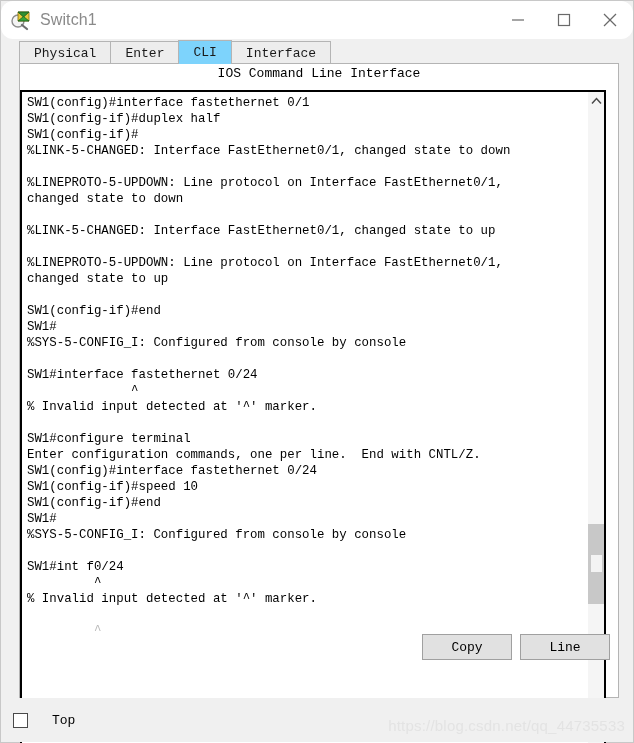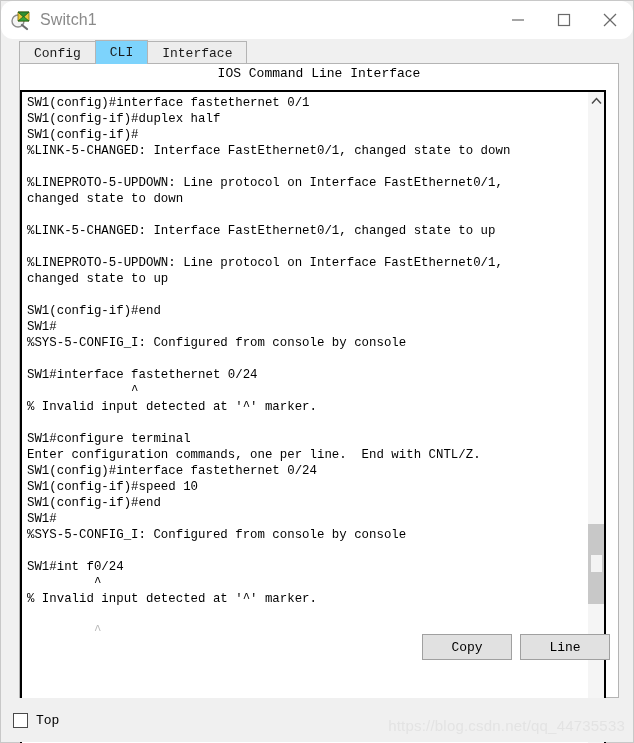--- a/index.html
+++ b/index.html
@@ -218,20 +218,21 @@
   
   .footer {
     flex: 0 0 auto;
     height: 44px;
     background: #f0f0f0;
     position: relative;
     display: flex;
     align-items: center;
     padding-left: 12px;
     box-sizing: border-box;
+    gap: 16px;
   }
   .chk {
     width: 15px;
     height: 15px;
     border: 1px solid #4a4a4a;
     background: #ffffff;
     box-sizing: border-box;
     flex: 0 0 auto;
   }
   .chk-label {
@@ -282,21 +283,22 @@
       <div class="winbtn">
         <svg width="16" height="16" viewBox="0 0 16 16" aria-hidden="true">
           <line x1="2" y1="2" x2="14" y2="14" stroke="#6a6a6a" stroke-width="1.3"></line>
           <line x1="14" y1="2" x2="2" y2="14" stroke="#6a6a6a" stroke-width="1.3"></line>
         </svg>
       </div>
     </div>
   </div>
 
   <div class="tabstrip">
-    <div class="tab">Config</div>
+    <div class="tab">Physical</div>
+    <div class="tab">Enter</div>
     <div class="tab active">CLI</div>
     <div class="tab">Interface</div>
   </div>
 
   <div class="panel">
 
     <div class="panel-title">IOS Command Line Interface</div>
 
     <div class="term-wrap">
       <div class="term" id="terminal-output"><div class="line">SW1(config)#interface fastethernet 0/1</div><div class="line">SW1(config-if)#duplex half</div><div class="line">SW1(config-if)#</div><div class="line">%LINK-5-CHANGED: Interface FastEthernet0/1, changed state to down</div><div class="line">&nbsp;</div><div class="line">%LINEPROTO-5-UPDOWN: Line protocol on Interface FastEthernet0/1,</div><div class="line">changed state to down</div><div class="line">&nbsp;</div><div class="line">%LINK-5-CHANGED: Interface FastEthernet0/1, changed state to up</div><div class="line">&nbsp;</div><div class="line">%LINEPROTO-5-UPDOWN: Line protocol on Interface FastEthernet0/1,</div><div class="line">changed state to up</div><div class="line">&nbsp;</div><div class="line">SW1(config-if)#end</div><div class="line">SW1#</div><div class="line">%SYS-5-CONFIG_I: Configured from console by console</div><div class="line">&nbsp;</div><div class="line">SW1#interface fastethernet 0/24</div><div class="line">              ^</div><div class="line">% Invalid input detected at '^' marker.</div><div class="line">&nbsp;</div><div class="line">SW1#configure terminal</div><div class="line">Enter configuration commands, one per line.  End with CNTL/Z.</div><div class="line">SW1(config)#interface fastethernet 0/24</div><div class="line">SW1(config-if)#speed 10</div><div class="line">SW1(config-if)#end</div><div class="line">SW1#</div><div class="line">%SYS-5-CONFIG_I: Configured from console by console</div><div class="line">&nbsp;</div><div class="line">SW1#int f0/24</div><div class="line">         ^</div><div class="line">% Invalid input detected at '^' marker.</div><div class="line">&nbsp;</div><div class="line faint">         ^</div></div>

